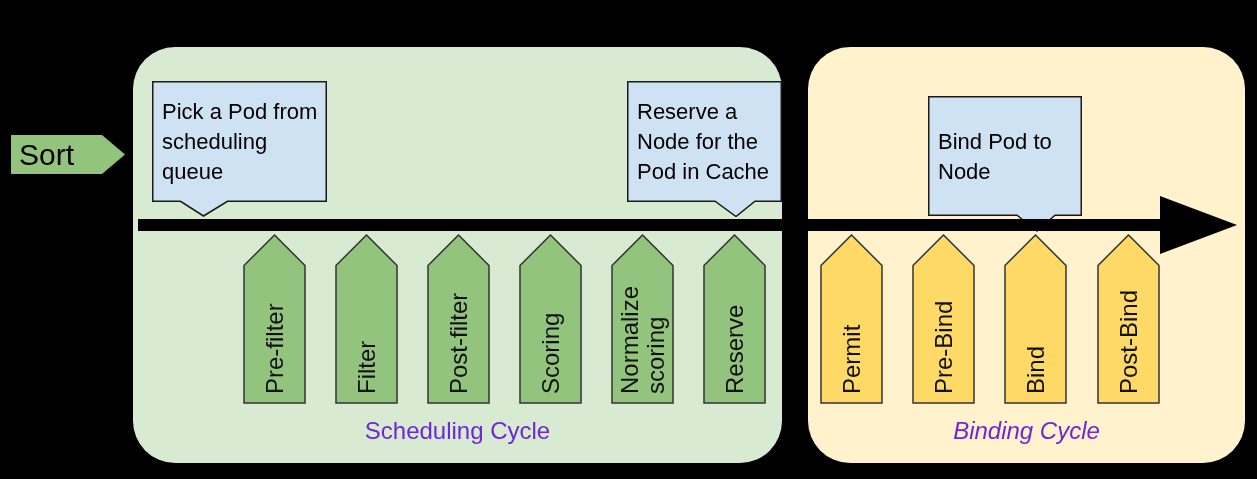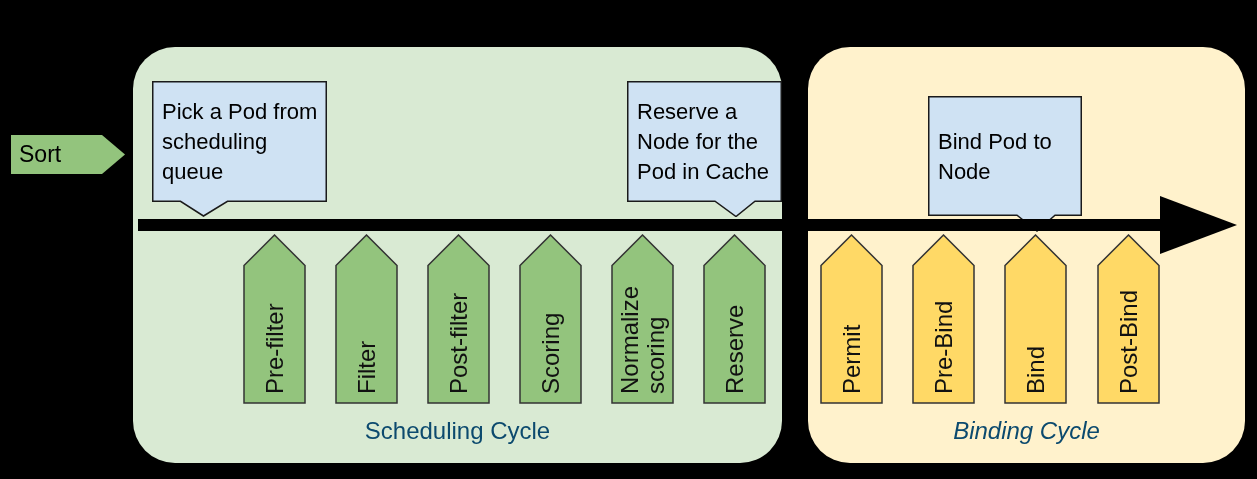--- a/index.html
+++ b/index.html
@@ -7,28 +7,28 @@
     position:relative; width:1257px; height:479px; background:#000000;
     font-family:"Liberation Sans","DejaVu Sans",sans-serif; overflow:hidden;
     color:#000;
   }
   
   .cycle { position:absolute; top:47px; height:416px; border-radius:42px; }
   .cycle.green  { left:133px; width:649px; background:#d9ead3; }
   .cycle.yellow { left:808px; width:437px; background:#fff2cc;font-style:italic; }
   .cycle-label {
     position:absolute; bottom:16px; left:0; width:100%;
-    text-align:center; font-size:24px; line-height:32px; color:#0c4a6e;
+    text-align:center; font-size:24px; line-height:32px; color:#6d28d9;
   }
   
   .sort-arrow { position:absolute; left:11px; top:135px; width:114px; height:39px; }
   .sort-arrow svg { position:absolute; inset:0; }
   .sort-label {
     position:absolute; left:8px; top:0; height:100%;
-    display:flex; align-items:center; font-size:23px;
+    display:flex; align-items:center; font-size:30px;
   }
   
   .callout { position:absolute; top:81px; height:136px; }
   .callout svg { position:absolute; inset:0; }
   .callout-text {
     position:absolute; left:10px; right:4px; top:0; height:121px;
     display:flex; align-items:center;
   }
   .callout-text span { white-space:pre-line; font-size:22px; line-height:30px; }
   .co-1 { left:152px; width:175px; }

